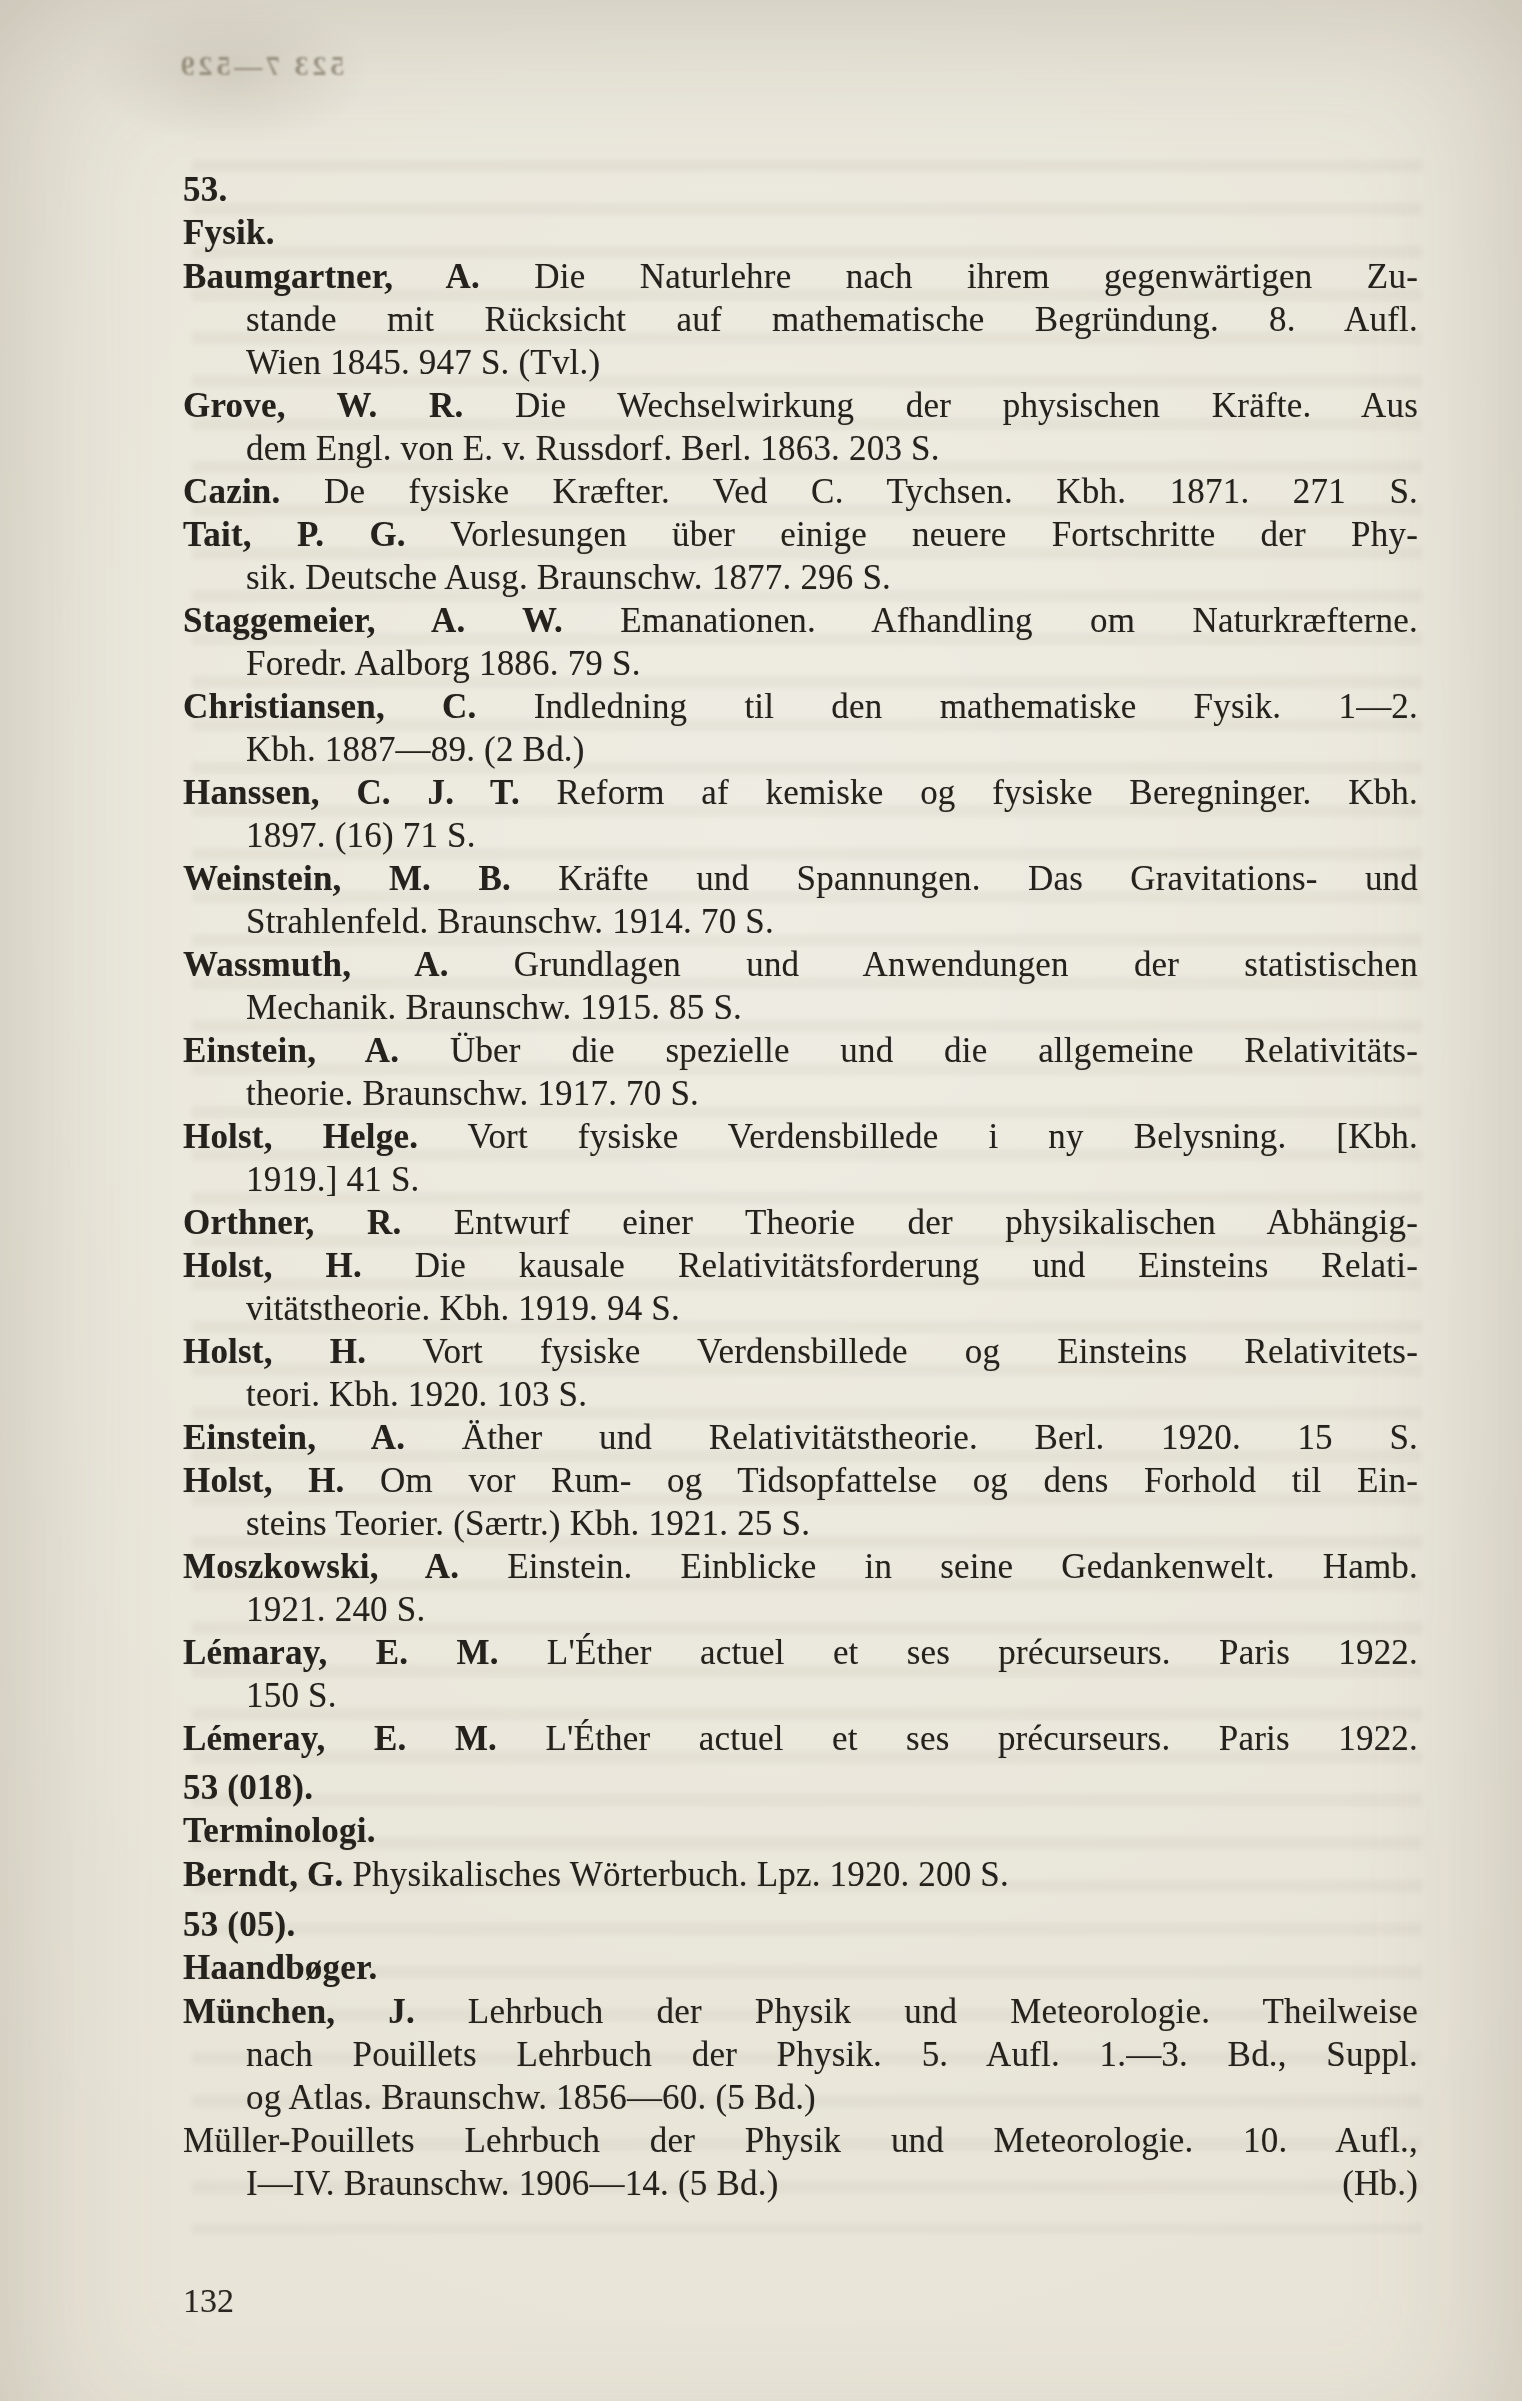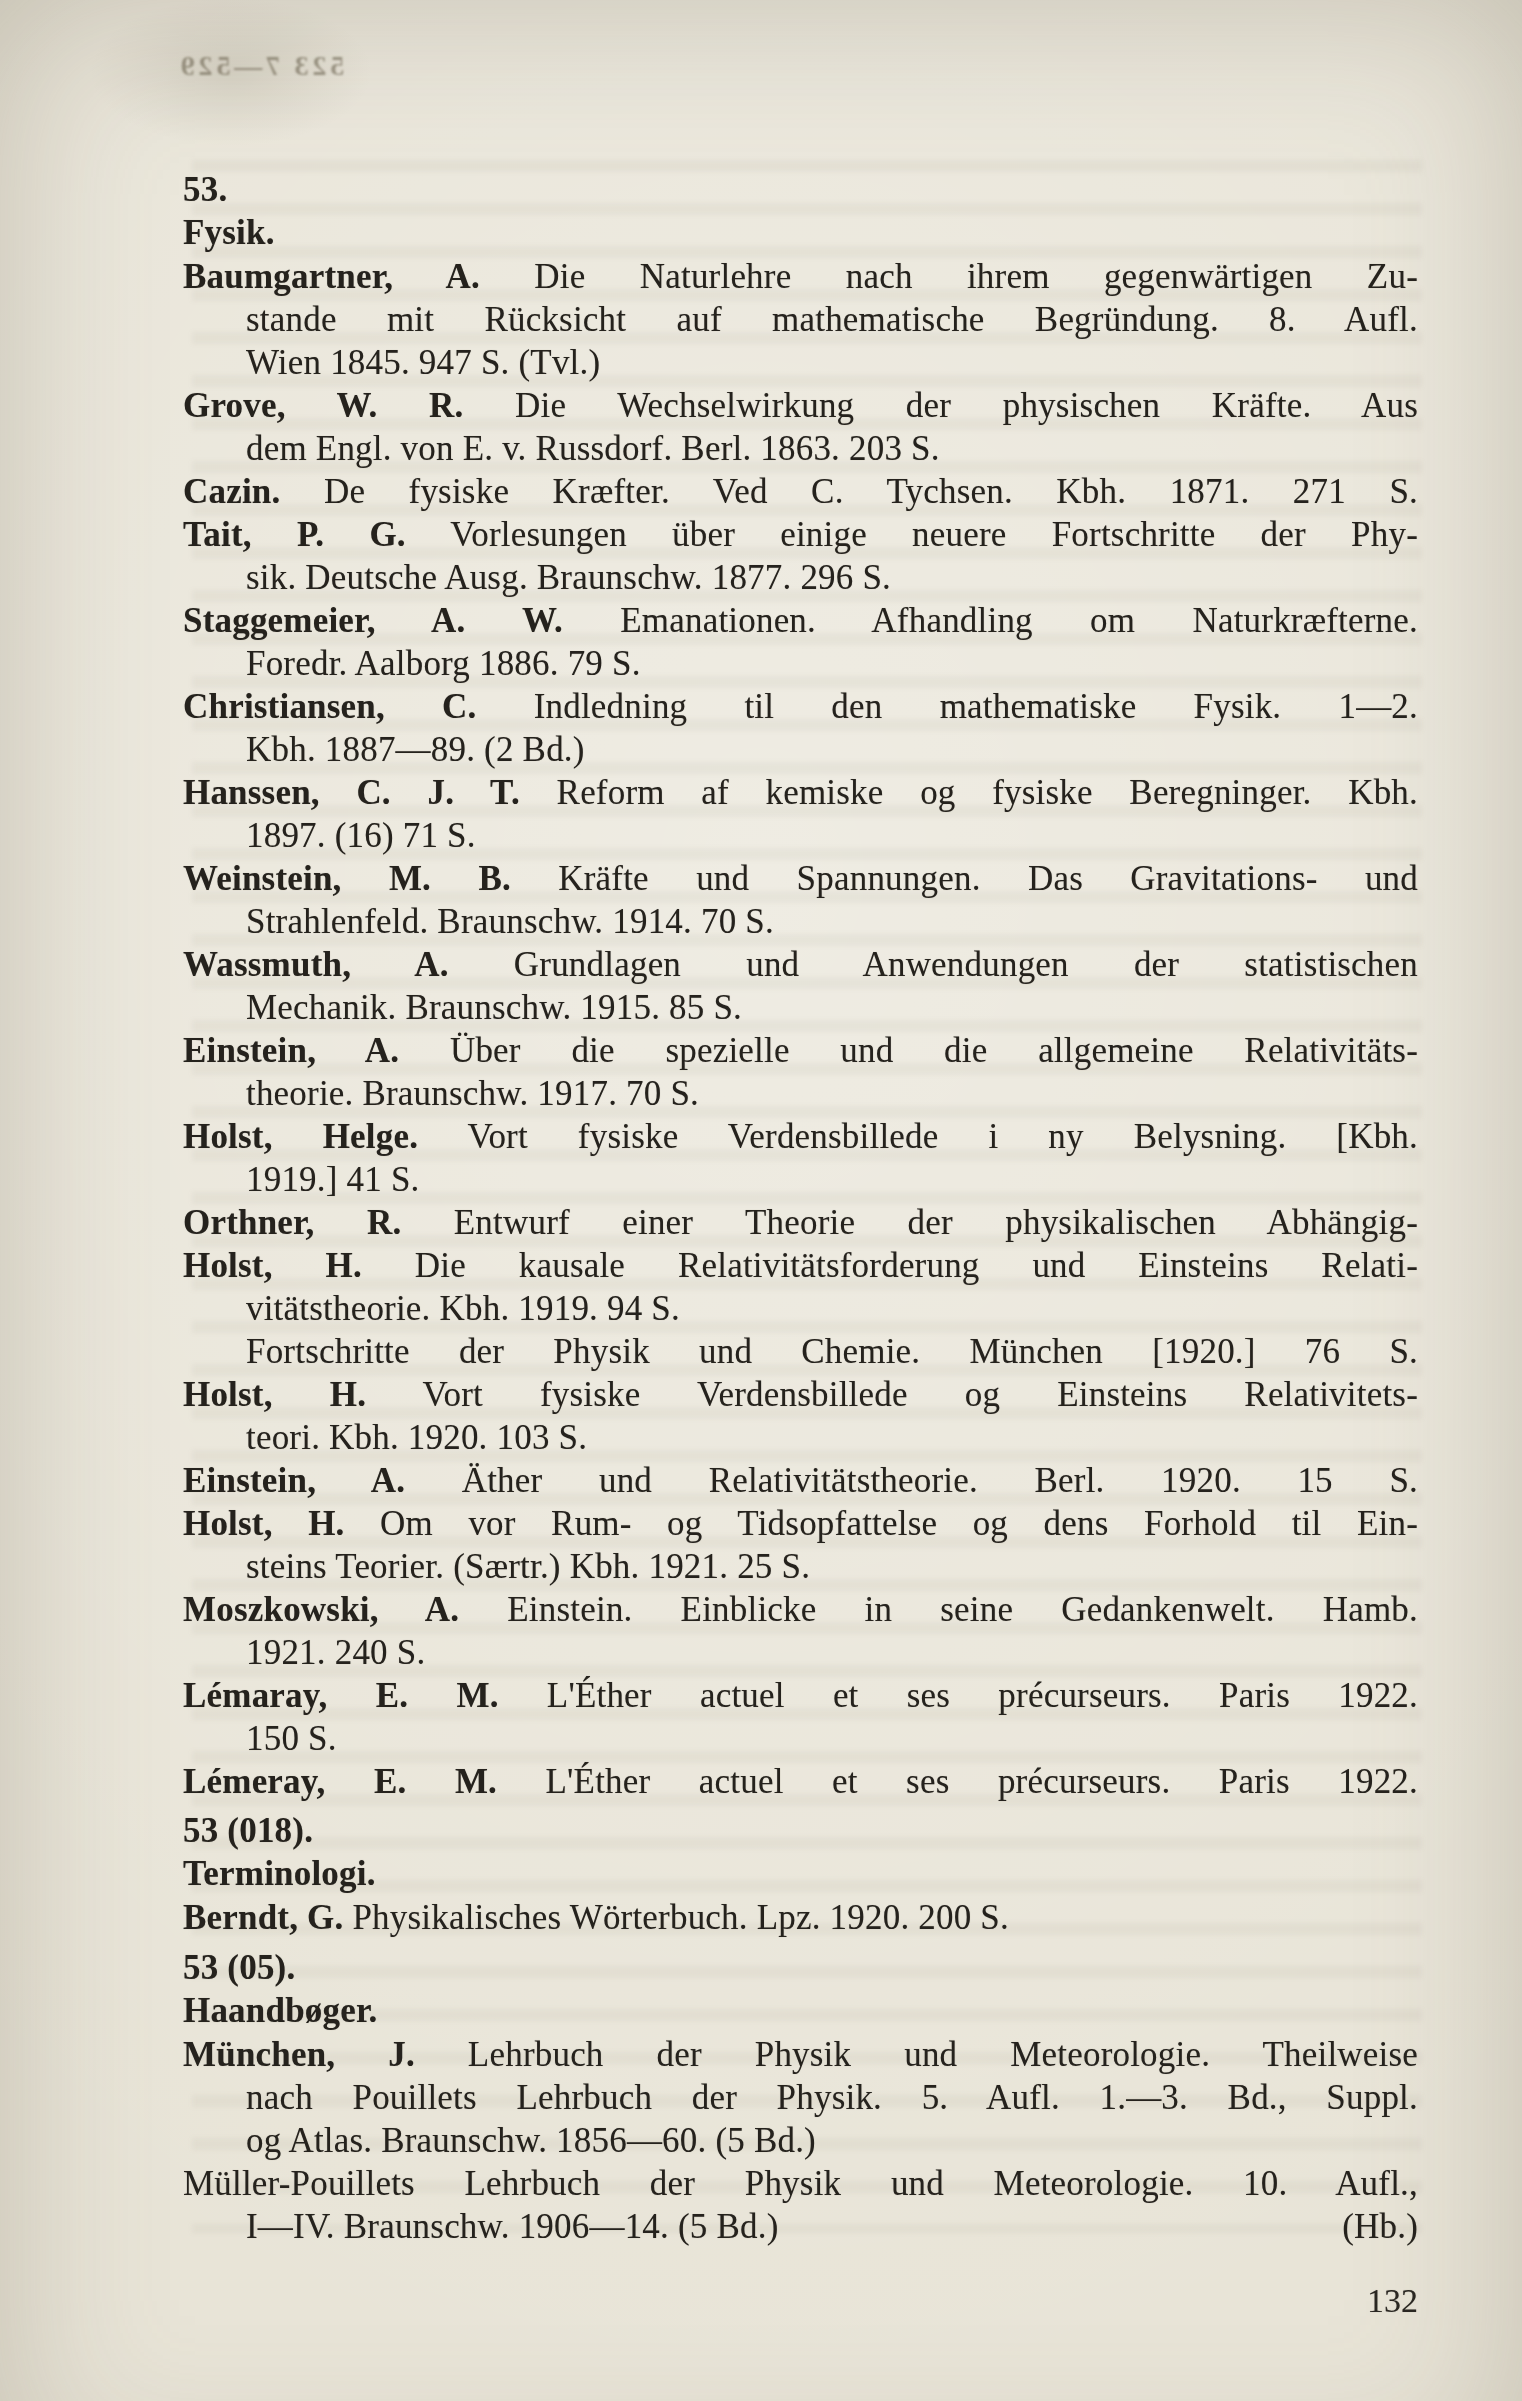--- a/index.html
+++ b/index.html
@@ -66,21 +66,21 @@
     margin-top: 6.7px;
     margin-bottom: 1px;
     text-shadow: 0 0 1px rgba(45,40,32,0.25);
     flex-direction: column;
   }
   .rnote { float: right; }
   .pagenum {
     position: absolute;
     left: 183px; top: 2282px;
     width: 1235px;
-    text-align: right;
+    text-align: left;
     font-size: 34px;
     color: #2a2722;
     text-shadow: 0 0 1px rgba(45,40,32,0.25);
   }
 </style>
 </head>
 <body>
 
 <div class="page">
   <div class="ghost-overlay"></div>
@@ -136,23 +136,20 @@
           <div class="line cont">1919.] 41 S.</div>
         </div>
         <div class="entry">
           <div class="line fill"><b class="author">Orthner, R.</b> Entwurf einer Theorie der physikalischen Abhängig-</div>
         </div>
         <div class="entry">
           <div class="line fill"><b class="author">Holst, H.</b> Die kausale Relativitätsforderung und Einsteins Relati-</div>
           <div class="line cont">vitätstheorie. Kbh. 1919. 94 S.</div>
         </div>
         <div class="entry">
-          <div class="line cont fill">Fortschritte der Physik und Chemie. München [1920.] 76 S.</div>
-        </div>
-        <div class="entry">
           <div class="line fill"><b class="author">Holst, H.</b> Vort fysiske Verdensbillede og Einsteins Relativitets-</div>
           <div class="line cont">teori. Kbh. 1920. 103 S.</div>
         </div>
         <div class="entry">
           <div class="line fill"><b class="author">Einstein, A.</b> Äther und Relativitätstheorie. Berl. 1920. 15 S.</div>
         </div>
         <div class="entry">
           <div class="line fill"><b class="author">Holst, H.</b> Om vor Rum- og Tidsopfattelse og dens Forhold til Ein-</div>
           <div class="line cont">steins Teorier. (Særtr.) Kbh. 1921. 25 S.</div>
         </div>

